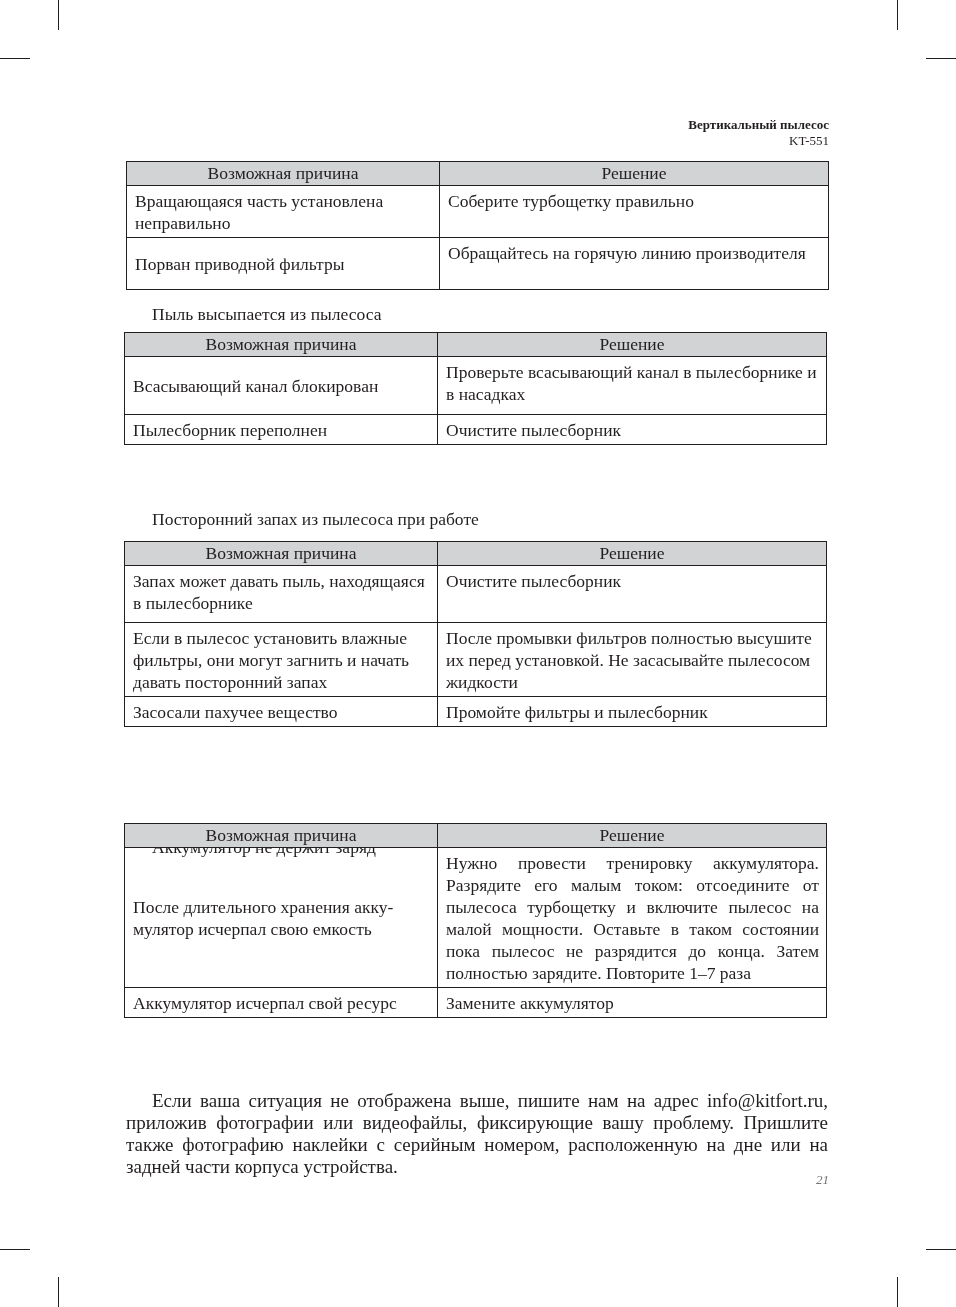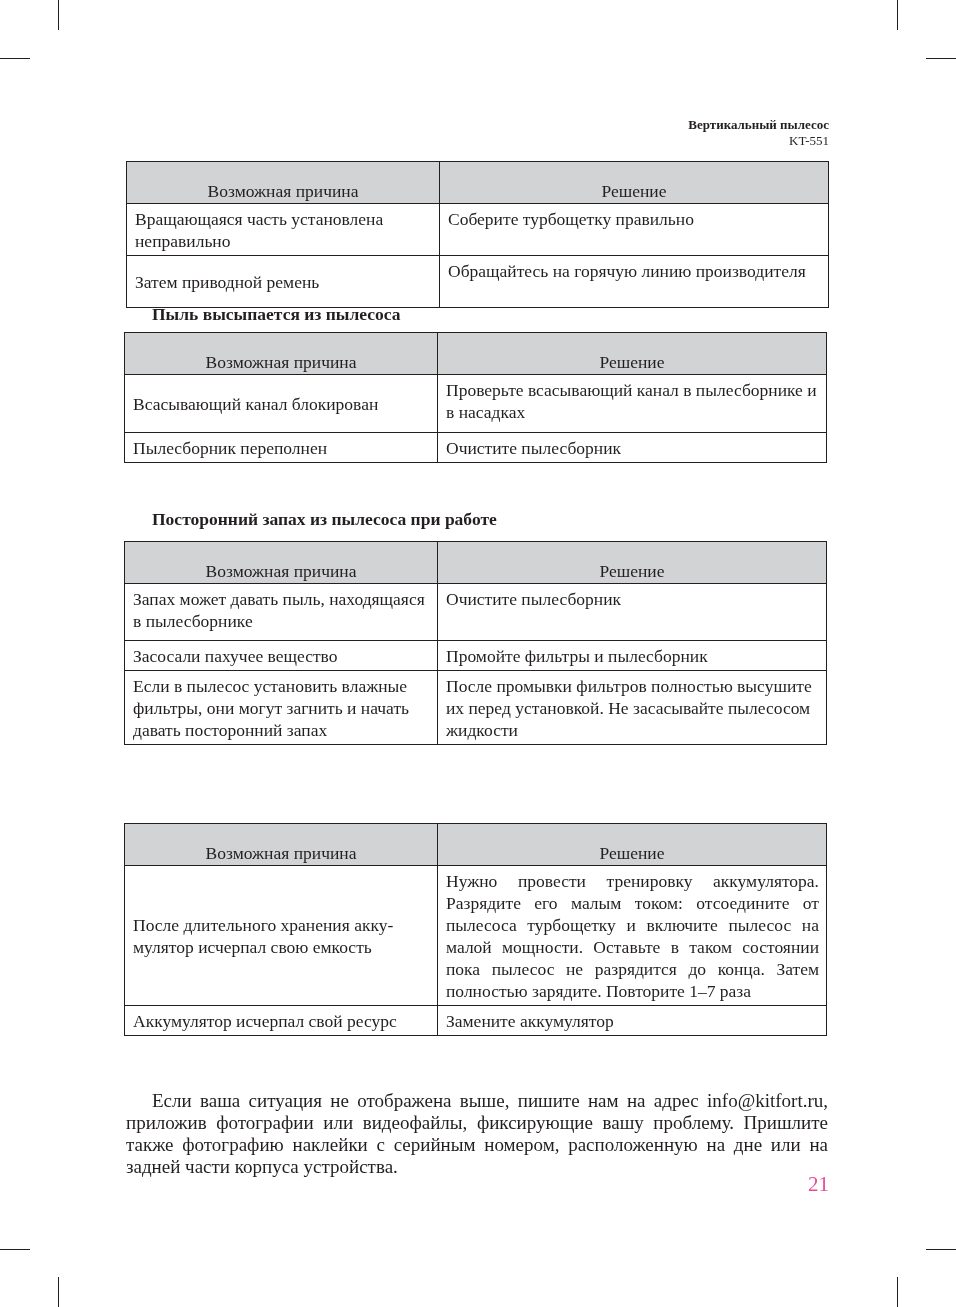--- a/index.html
+++ b/index.html
@@ -8,28 +8,28 @@
   .crop { position: absolute; background: #231f20; }
   .crop.v { width: 1px; height: 30px; }
   .crop.h { height: 1px; width: 30px; }
 
   .header { position: absolute; right: 127px; top: 117px; text-align: right; line-height: 16px; }
   .header .title { font-weight: bold; font-size: 13px; }
   .header .model { font-size: 13px; }
 
   table { position: absolute; border-collapse: collapse; table-layout: fixed; font-size: 17.5px; line-height: 22px; }
   td, th { border: 1px solid #231f20; padding: 4px 7px 3px 8px; vertical-align: top; }
-  th { background: #d1d3d4; font-weight: normal; text-align: center; padding: 18px 6px 1px 6px; height: 22px; }
+  th { background: #d1d3d4; font-weight: normal; text-align: center; padding: 0 6px 1px 6px; height: 22px; }
   td.mid { vertical-align: middle; }
   td.just { text-align: justify; }
 
-  .section { position: absolute; left: 152px; font-weight: bold; font-size: 17.5px; line-height: 22px; }
+  .section { position: absolute; left: 152px; font-weight: normal; font-size: 17.5px; line-height: 22px; }
 
   .para { position: absolute; left: 126px; width: 702px; top: 1090px; font-size: 19px; line-height: 22px; text-align: justify; text-indent: 26px; }
-  .pagenum { position: absolute; right: 127px; top: 1172px; font-size: 21px; color: #ec4899; }
+  .pagenum { position: absolute; right: 127px; top: 1172px; font-size: 13px; color: #737373; font-style: italic; }
 </style>
 </head>
 <body>
 
 <div class="crop v" style="left:58px; top:0;"></div>
 <div class="crop h" style="left:0; top:58px;"></div>
 <div class="crop v" style="left:897px; top:0;"></div>
 <div class="crop h" style="left:926px; top:58px;"></div>
 <div class="crop v" style="left:58px; top:1277px;"></div>
 <div class="crop h" style="left:0; top:1249px;"></div>
@@ -49,21 +49,21 @@
   <tbody>
       <tr>
     <th>Возможная причина</th>
     <th>Решение</th>
   </tr>
   <tr style="height:50px;">
     <td>Вращающаяся часть установлена неправильно</td>
     <td>Соберите турбощетку правильно</td>
   </tr>
   <tr style="height:52px;">
-    <td class="mid">Затем приводной ремень</td>
+    <td class="mid">Порван приводной фильтры</td>
     <td>Обращайтесь на горячую линию произво­дителя</td>
   </tr>
 </tbody>
   </table>
 
 <div class="section" style="top:303px;">Пыль высыпается из пылесоса</div>
 
 <table style="left:124px; top:332px; width:703px;">
   <colgroup>
       <col style="width:313px">
@@ -95,26 +95,26 @@
   <tbody>
       <tr>
     <th>Возможная причина</th>
     <th>Решение</th>
   </tr>
   <tr style="height:57px;">
     <td>Запах может давать пыль, находя­щаяся в пылесборнике</td>
     <td>Очистите пылесборник</td>
   </tr>
   <tr>
+    <td>Если в пылесос установить влаж­ные фильтры, они могут загнить и начать давать посторонний запах</td>
+    <td>После промывки фильтров полностью высушите их перед установкой. Не засасы­вайте пылесосом жидкости</td>
+  </tr>
+  <tr>
     <td>Засосали пахучее вещество</td>
     <td>Промойте фильтры и пылесборник</td>
-  </tr>
-  <tr>
-    <td>Если в пылесос установить влаж­ные фильтры, они могут загнить и начать давать посторонний запах</td>
-    <td>После промывки фильтров полностью высушите их перед установкой. Не засасы­вайте пылесосом жидкости</td>
   </tr>
 </tbody>
   </table>
 
 <div class="section" style="top:794px;margin-top:42px;">Аккумулятор не держит заряд</div>
 
 <table style="left:124px; top:823px; width:703px;">
   <colgroup>
       <col style="width:313px">
       <col>

